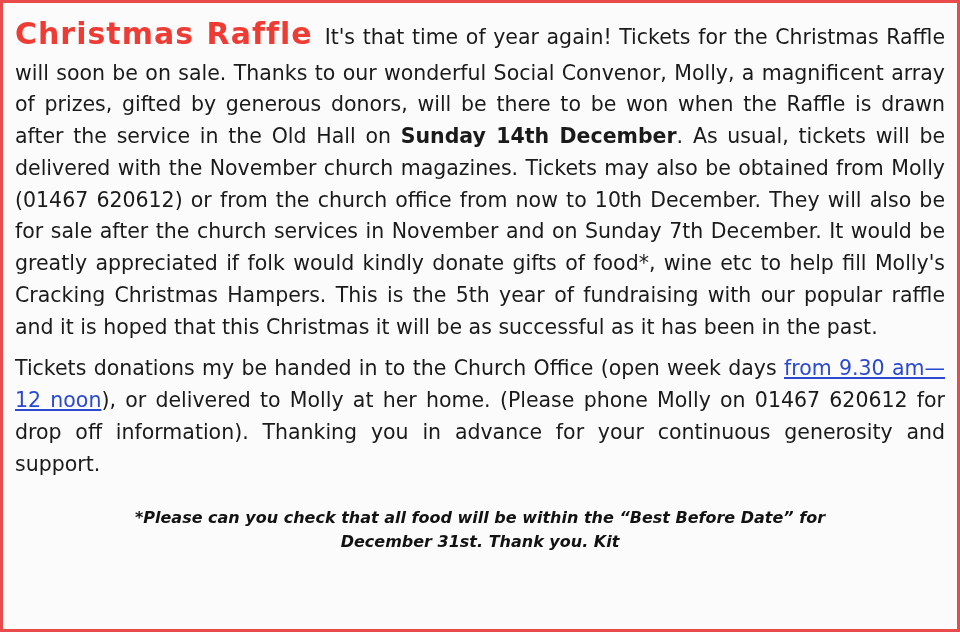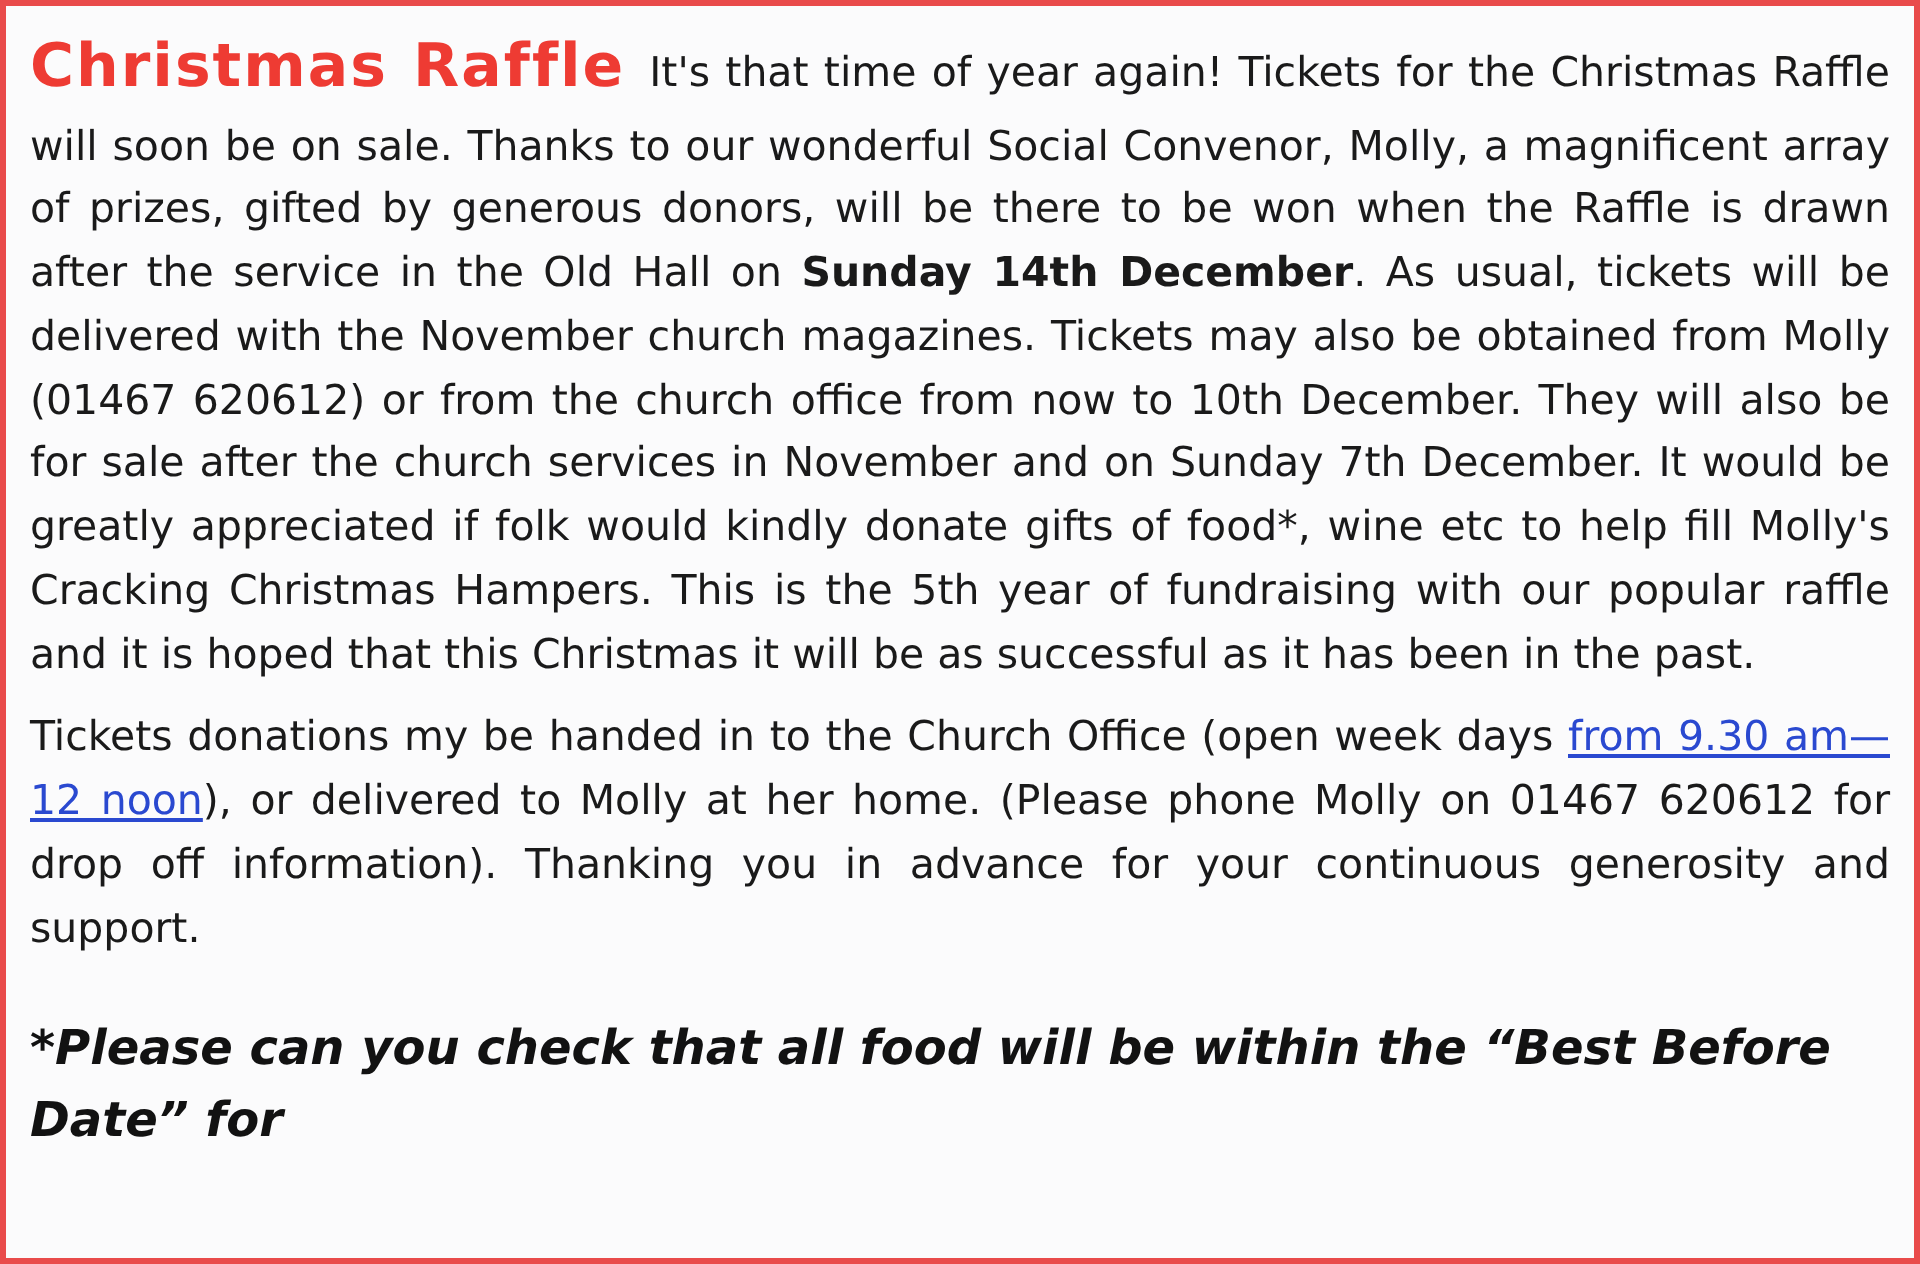--- a/index.html
+++ b/index.html
@@ -45,24 +45,24 @@
   }
   .bold {
     font-weight: bold;
   }
   .link {
     color: #2a49d0;
     text-decoration: underline;
   }
   .footnote {
     margin-top: 26px;
-    text-align: left;
+    text-align: center;
     font-weight: bold;
     font-style: italic;
-    font-size: 24px;
+    font-size: 16px;
     line-height: 1.5;
     color: #121212;
   }
   .footnote .line2 {
     display: block;
   }
 </style>
 </head>
 <body>
 
@@ -72,16 +72,17 @@
     <p class="para first">
       <span class="title">Christmas Raffle</span><span>It's that time of year again! Tickets for the Christmas Raffle will soon be on sale. Thanks to our wonderful Social  Convenor, Molly, a magnificent array of prizes, gifted by generous donors, will be there to be won when the Raffle is drawn after the service in the Old Hall on </span><span class="bold">Sunday 14th December</span><span>. As usual, tickets will be delivered with the  November church magazines. Tickets may also be obtained from Molly (01467 620612) or from the church office from now to 10th December. They will also be for sale after the church services in November and on Sunday 7th December. It would be greatly appreciated if folk would kindly donate gifts of food*, wine etc to help fill Molly's Cracking Christmas Hampers.  This is the 5th year of fundraising with our popular raffle and it is hoped that this Christmas it will be as successful as it has been in the past.</span>
     </p>
 
     <p class="para">
       <span>Tickets donations my be handed in to the Church Office (open week days </span><span class="link">from 9.30 am—12 noon</span><span>), or delivered to Molly at her home.  (Please phone Molly on 01467 620612 for drop off information).    Thanking you in advance for your continuous generosity and support.</span>
     </p>
 
     <div class="footnote">
       <span class="line1">*Please can you check that all food will be within the “Best Before Date” for</span>
+      <span class="line2">December 31st.   Thank you.   Kit</span>
     </div>
 
   </div>
 </div>
 
 </body></html>

